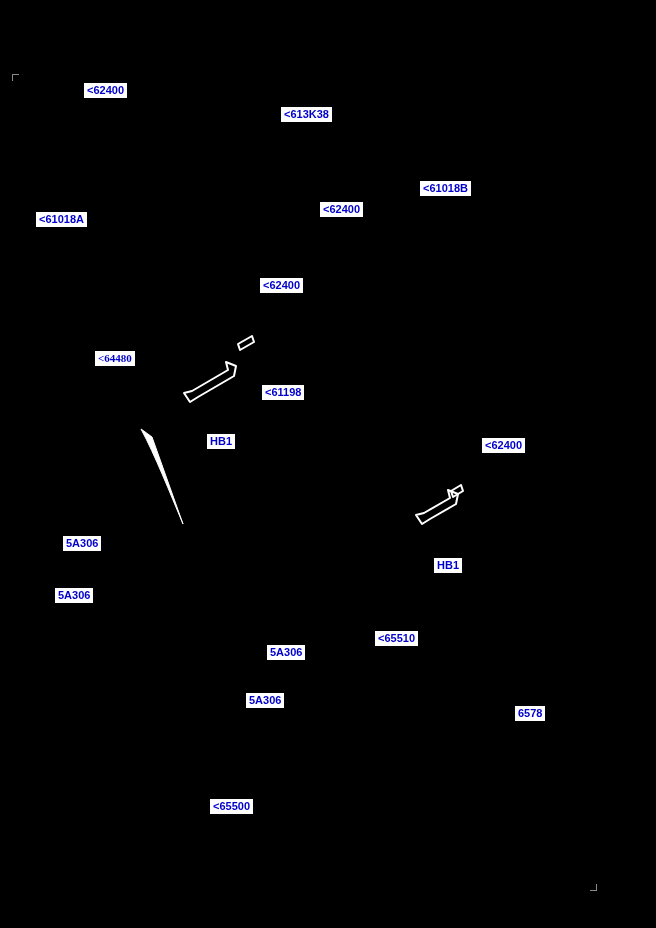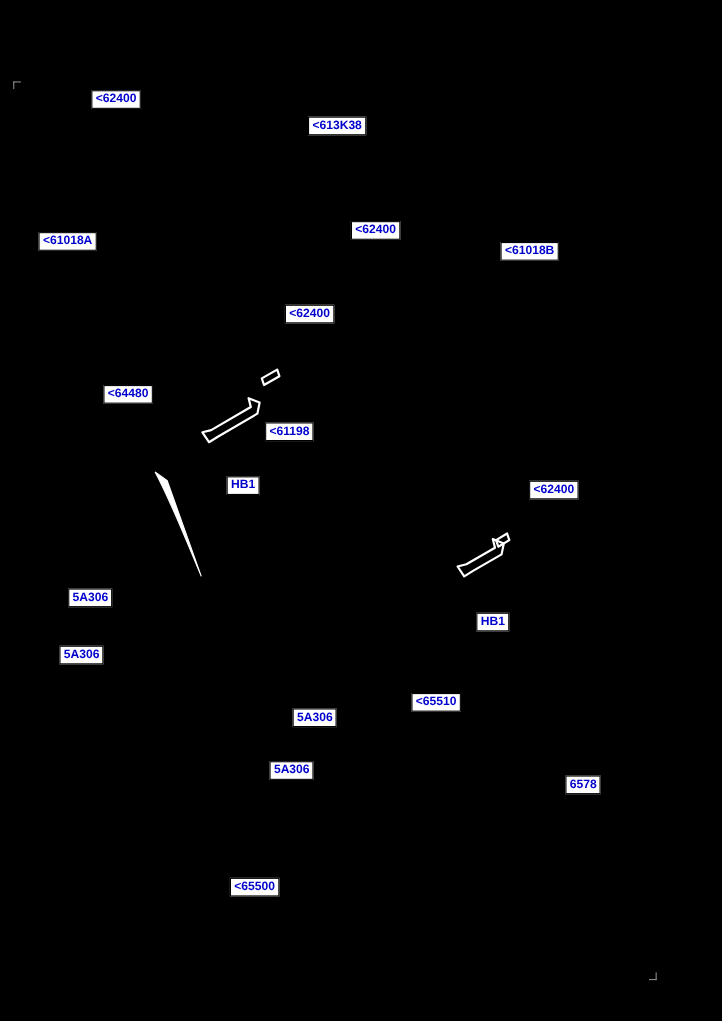--- a/index.html
+++ b/index.html
@@ -72,26 +72,26 @@
     </g>
 
     <path d="M141,429 L152,437 L183,524 C170,493 155,455 141,429 Z" fill="#FFFFFF" stroke="#FFFFFF" stroke-width="1"></path>
   </svg>
 
   <div class="crop-mark tl"></div>
   <div class="crop-mark br"></div>
 
   <div class="part-label" style="left:83px;  top:82px;">&lt;62400</div>
   <div class="part-label" style="left:280px; top:106px;">&lt;613K38</div>
-  <div class="part-label" style="left:455px; top:180px;margin-top:40px;">&lt;61018B</div>
+  <div class="part-label" style="left:419px; top:180px;">&lt;61018B</div>
   <div class="part-label" style="left:35px;  top:211px;">&lt;61018A</div>
   <div class="part-label" style="left:319px; top:201px;">&lt;62400</div>
   <div class="part-label" style="left:259px; top:277px;">&lt;62400</div>
-  <div class="part-label" style="left:94px;  top:350px;">&lt;64480</div>
-  <div class="part-label" style="left:241px; top:384px;">&lt;61198</div>
+  <div class="part-label" style="left:94px;  top:350px;font-family:Liberation Serif, serif;">&lt;64480</div>
+  <div class="part-label" style="left:261px; top:384px;">&lt;61198</div>
   <div class="part-label" style="left:206px; top:433px;">HB1</div>
   <div class="part-label" style="left:481px; top:437px;">&lt;62400</div>
   <div class="part-label" style="left:62px;  top:535px;">5A306</div>
   <div class="part-label" style="left:433px; top:557px;">HB1</div>
   <div class="part-label" style="left:54px;  top:587px;">5A306</div>
   <div class="part-label" style="left:374px; top:630px;">&lt;65510</div>
   <div class="part-label" style="left:266px; top:644px;">5A306</div>
   <div class="part-label" style="left:245px; top:692px;">5A306</div>
   <div class="part-label" style="left:514px; top:705px;text-align:center;">6578</div>
   <div class="part-label" style="left:209px; top:798px;">&lt;65500</div>

